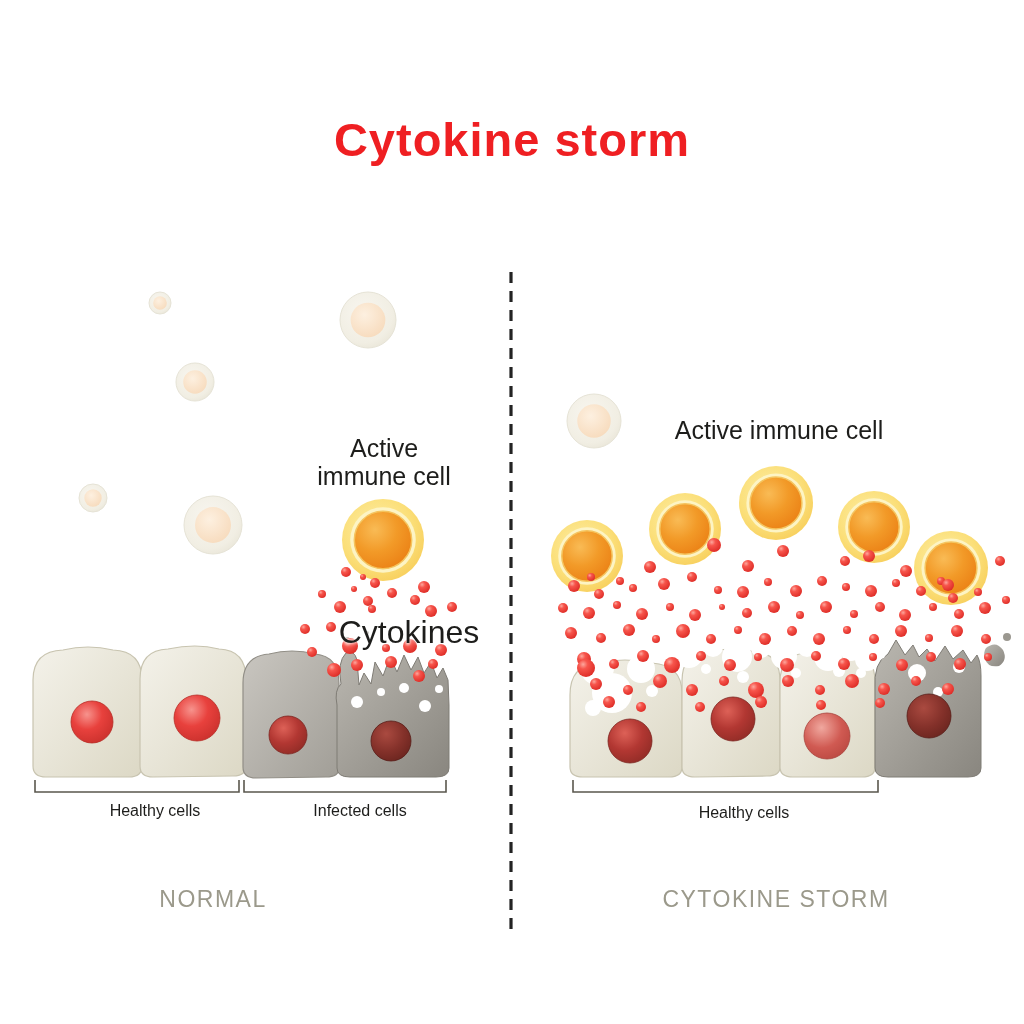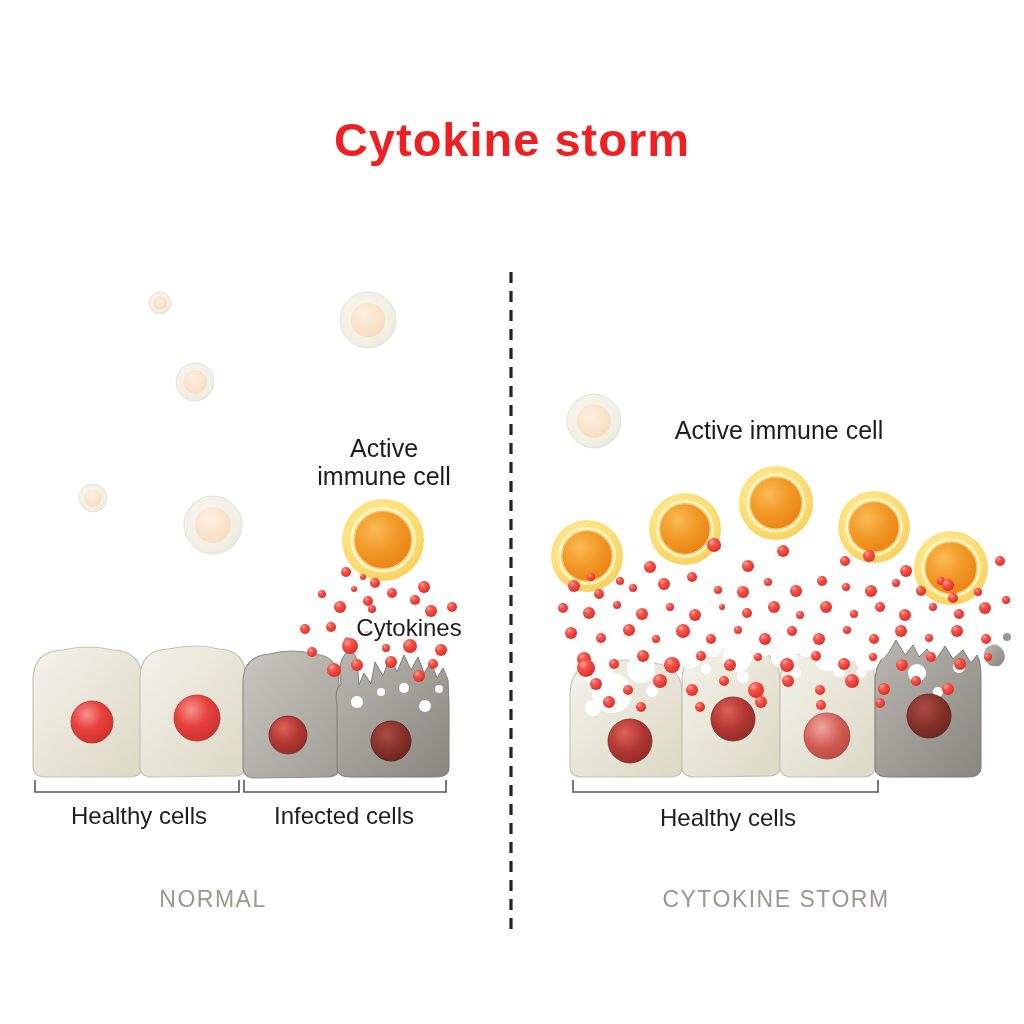--- a/index.html
+++ b/index.html
@@ -4,22 +4,22 @@
 <style>
   html,body{margin:0;padding:0;background:#ffffff;}
   #canvas{position:relative;width:1024px;height:1024px;background:#ffffff;overflow:hidden;
           font-family:"Liberation Sans", sans-serif;}
   #canvas svg{position:absolute;left:0;top:0;}
   .lbl{position:absolute;transform:translateX(-50%);color:#1d1d1b;white-space:nowrap;
        text-align:center;text-shadow:0 0 5px #fff,0 0 3px #fff;}
   .title{top:112px;left:512px;font-size:47px;font-weight:bold;letter-spacing:1px;}
   .act-left{top:434px;left:384px;font-size:25px;line-height:28px;}
   .act-right{top:416px;left:779px;font-size:25px;}
-  .cyt{top:614px;left:409px;font-size:24px;}
-  .b-lbl{font-size:24px;}
+  .cyt{top:614px;left:409px;font-size:32px;}
+  .b-lbl{font-size:16px;margin-left:16px;}
   .hl{top:802px;left:139px;} .il{top:802px;left:344px;} .hr{top:804px;left:728px;}
   .cap{font-size:23px;letter-spacing:1.5px;}
   .cap-l{top:886px;left:213px;} .cap-r{top:886px;left:776px;}
 </style>
 </head>
 <body>
 
 <div id="canvas">
 
   <svg viewBox="0 0 1024 1024" width="1024" height="1024">

